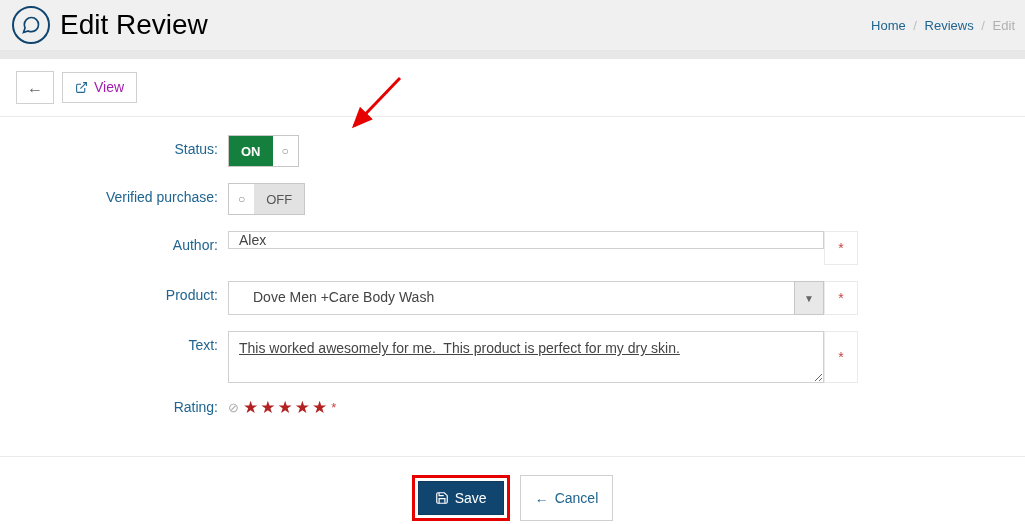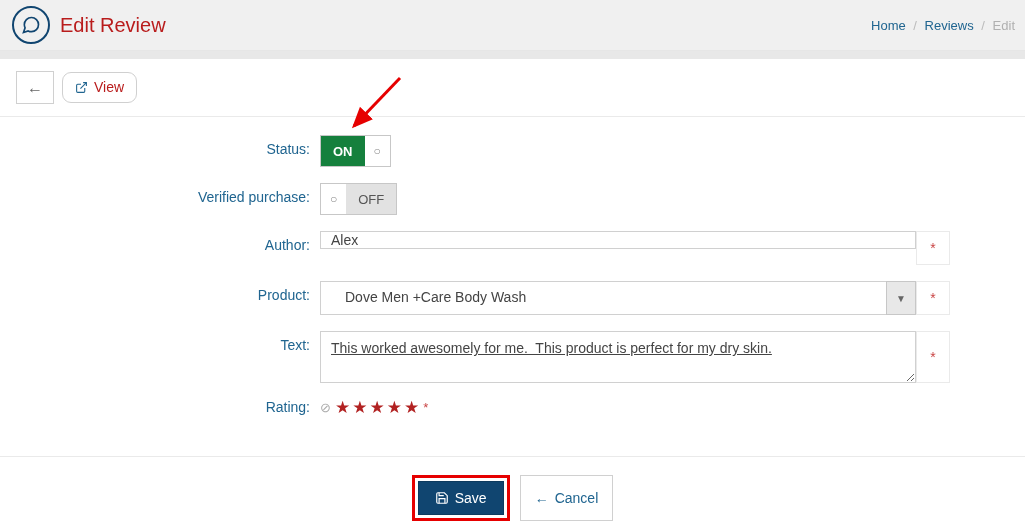--- a/index.html
+++ b/index.html
@@ -1,35 +1,35 @@
 <!DOCTYPE html>
 <html><head>
 <meta charset="utf-8">
 <style>
   * { box-sizing: border-box; margin: 0; padding: 0; }
   body { font-family: -apple-system, "Segoe UI", Arial, sans-serif; font-size: 14px; color: #333; background: #fff; width: 1025px; }
   .header { background: #f0f0f0; height: 51px; display: flex; align-items: center; padding: 0 12px; border-bottom: 1px solid #e6e6e6; position: relative; }
   .header-icon { width: 38px; height: 38px; border: 2px solid #104570; border-radius: 50%; display: flex; align-items: center; justify-content: center; color: #104570; margin-right: 10px; }
-  .header-title { color: #b91c1c; font-size: 20px; font-weight: 400; }
+  .header-title { color: #000000; font-size: 28px; font-weight: 400; }
   .breadcrumb { position: absolute; right: 10px; top: 18px; font-size: 13px; color: #a8a8a8; }
   .breadcrumb a { color: #206590; text-decoration: none; }
   .bc-sep { color: #bbb; margin: 0 4px; }
   .bc-cur { color: #b0b0b0; }
 
   .strip { height: 8px; background: #e8e8e8; }
 
   .toolbar { padding: 12px 16px; border-bottom: 1px solid #eaeaea; display: flex; gap: 8px; align-items: center; }
   .btn { border: 1px solid #d0d0d0; background: #fff; padding: 6px 12px; font-size: 14px; cursor: pointer; display: inline-flex; align-items: center; gap: 6px; color: #444; line-height: 1.2; }
   .btn-back { padding: 6px 10px; }
-  .btn-view { color: #b91c1c; border-radius: 9px; }
+  .btn-view { color: #a21caf; }
   .arrow-left::before { content: "←"; font-weight: bold; color: #666; font-size: 16px; }
 
   .form-area { padding: 18px 0 24px 0; }
   .row { display: flex; align-items: flex-start; margin-bottom: 16px; }
-  .label-col { width: 320px; text-align: right; padding-right: 10px; padding-top: 6px; color: #206590; font-size: 14px; }
+  .label-col { width: 228px; text-align: right; padding-right: 10px; padding-top: 6px; color: #206590; font-size: 14px; }
   .control-col { flex: 1; display: flex; align-items: flex-start; max-width: 630px; }
 
   .toggle { display: inline-flex; border: 1px solid #c7c7c7; height: 32px; }
   .toggle span { display: inline-flex; align-items: center; justify-content: center; font-size: 13px; padding: 0 12px; }
   .toggle .on-active { background: #15803d; color: #fff; font-weight: 600; }
   .toggle .off-active { background: #e2e2e2; color: #555; font-weight: 500; }
   .toggle .empty { background: #fff; color: #888; padding: 0 9px; }
   .circle-glyph::before { content: "○"; font-size: 12px; }
 
   .text-input { flex: 1; border: 1px solid #d0d0d0; padding: 8px 10px; font-size: 14px; height: 16px; color: #444; font-family: inherit; }

